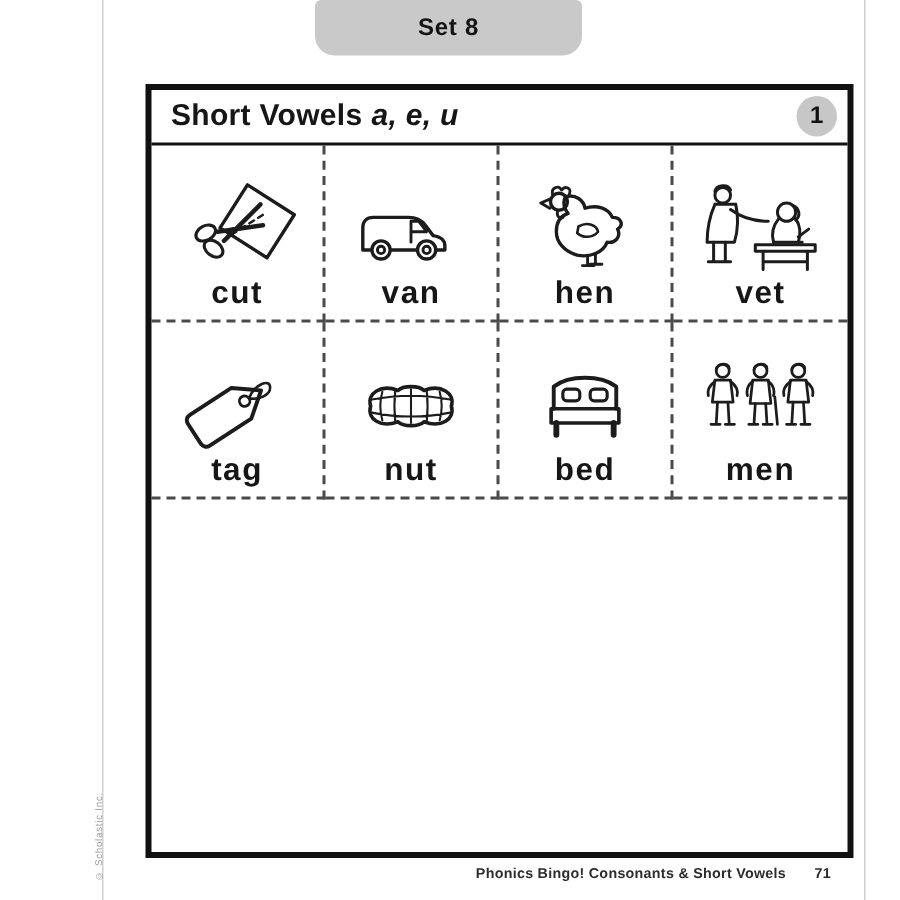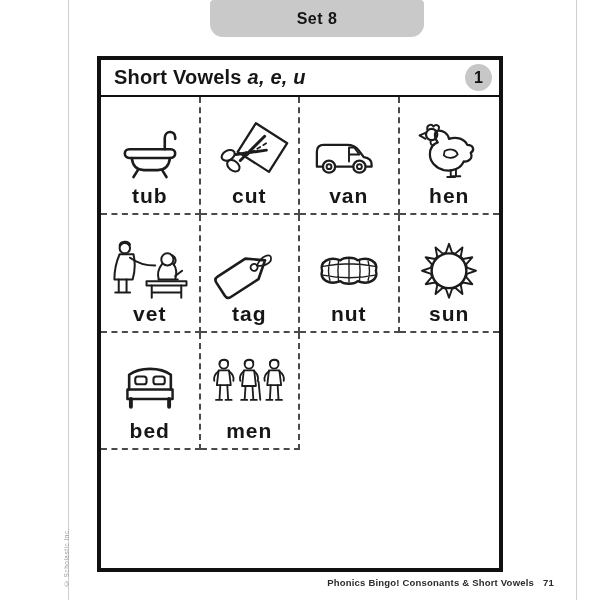--- a/index.html
+++ b/index.html
@@ -4,27 +4,27 @@
 <style>
   html,body{margin:0;padding:0;}
   body{
     width:600px;height:600px;position:relative;background:#ffffff;
     overflow:hidden;font-family:"Liberation Sans",sans-serif;color:#161616;
   }
   .edge-line{position:absolute;top:0;width:1px;height:600px;background:#cfcfcf;}
   .edge-left{left:68px;}
   .edge-right{left:576px;}
   .set-tab{
-    position:absolute;left:210px;top:0;width:214px;height:37px;
+    position:absolute;left:210px;top:0;width:178px;height:37px;
     background:#c9c9c9;border-radius:4px 4px 13px 13px;
     display:flex;align-items:center;justify-content:center;
     font-size:16px;font-weight:bold;letter-spacing:.5px;color:#141414;
   }
   .card{
-    position:absolute;left:97px;top:56px;width:406px;height:516px;
+    position:absolute;left:97px;top:56px;width:472px;height:516px;
     box-sizing:border-box;border:4px solid #111;background:#fff;
     display:flex;flex-direction:column;
   }
   .card-header{
     height:37px;flex:0 0 auto;display:flex;align-items:center;
     border-bottom:2.5px solid #111;padding:0 7px 0 13px;box-sizing:border-box;
   }
   .card-title{font-size:20px;font-weight:bold;letter-spacing:.2px;white-space:nowrap;}
   .card-title .vowels{font-style:italic;margin-left:6px;}
   .badge{
@@ -42,21 +42,21 @@
     padding-bottom:7px;overflow:hidden;
   }
   .cell:nth-child(4n){border-right:none;}
   .cell:nth-child(n+13){border-bottom:none;}
   .art{width:88px;height:66px;margin-bottom:1px;flex:0 0 auto;}
   .word{font-size:21px;font-weight:bold;letter-spacing:1px;line-height:1;}
   .footer{
     position:absolute;top:577px;right:46px;
     font-size:9.5px;font-weight:bold;color:#2b2b2b;letter-spacing:.2px;white-space:nowrap;
   }
-  .footer .pagenum{margin-left:9px;}
+  .footer .pagenum{margin-left:19px;}
   .side-note{
     position:absolute;left:63px;top:528px;
     writing-mode:vertical-rl;transform:rotate(180deg);
     font-size:6.5px;color:#9a9a9a;letter-spacing:.5px;
   }
 </style>
 </head>
 <body>
 
 <div class="edge-line edge-left"></div>
@@ -65,31 +65,20 @@
 <div class="set-tab" style="background: rgb(201, 201, 201);">
   <span>Set 8</span>
 </div>
 
 <div class="card">
   <div class="card-header">
     <span class="card-title"><span>Short Vowels</span><span class="vowels">a, e, u</span></span>
     <span class="badge" style="background: rgb(199, 199, 199);">1</span>
   </div>
   <div class="grid">
-      <div class="cell">
-        <svg class="art" viewBox="0 0 100 76">
-          <g fill="none" stroke="#1c1c1c" stroke-width="3" stroke-linecap="round" stroke-linejoin="round">
-            <path d="M26 36h48a5 5 0 0 1 0 10H26a5 5 0 0 1 0-10z"></path>
-            <path d="M29 46c1 9 6 14 14 14h16c8 0 13-5 14-14"></path>
-            <path d="M36 60l-5 8M64 60l5 8"></path>
-            <path d="M67 36V23c0-9 12-9 12-1v2"></path>
-          </g>
-        </svg>
-        <div class="word">tub</div>
-      </div>
       <div class="cell">
         <svg class="art" viewBox="0 0 100 76">
           <g fill="none" stroke="#1c1c1c" stroke-width="3" stroke-linecap="round" stroke-linejoin="round">
             <path d="M58 6l36 23-21 33-36-23z" stroke-width="2.6"></path>
             <path d="M46 44l24-15" stroke-width="2" stroke-dasharray="4 4"></path>
             <path d="M40 49l28-28M35 42l35-5" stroke-width="3.4"></path>
             <circle cx="47" cy="40" r="1.6" fill="#1c1c1c" stroke="none"></circle>
             <ellipse cx="32" cy="55" rx="8" ry="5.5" transform="rotate(38 32 55)" stroke-width="2.4"></ellipse>
             <ellipse cx="26" cy="43" rx="8" ry="5.5" transform="rotate(-28 26 43)" stroke-width="2.4"></ellipse>
           </g>
@@ -158,29 +147,20 @@
           <g fill="none" stroke="#1c1c1c" stroke-width="3" stroke-linecap="round" stroke-linejoin="round">
             <path d="M19 40c-3-10 8-17 21-12 4-4 16-4 20 0 13-5 24 2 21 12 3 10-8 17-21 12-4 4-16 4-20 0-13 5-24-2-21-12z" stroke-width="2.8"></path>
             <path d="M28 29c-2 7-2 15 0 22M38 27c-1 9-1 17 0 26M50 27v26M62 27c1 9 1 17 0 26M72 29c2 7 2 15 0 22M20 35c20-4 40-4 60 0M20 45c20 4 40 4 60 0" stroke-width="1.6"></path>
           </g>
         </svg>
         <div class="word">nut</div>
       </div>
       <div class="cell">
         <svg class="art" viewBox="0 0 100 76">
           <g fill="none" stroke="#1c1c1c" stroke-width="3" stroke-linecap="round" stroke-linejoin="round">
-            <circle cx="50" cy="40" r="20" stroke-width="2.8"></circle>
-            <path d="M70.7 36.4L81 40 70.7 43.6 69.7 47.2 76.8 55.5 66.1 53.5 63.5 56.1 65.5 66.8 57.2 59.7 53.6 60.7 50 71 46.4 60.7 42.8 59.7 34.5 66.8 36.5 56.1 33.9 53.5 23.2 55.5 30.3 47.2 29.3 43.6 19 40 29.3 36.4 30.3 32.8 23.2 24.5 33.9 26.5 36.5 23.9 34.5 13.2 42.8 20.3 46.4 19.3 50 9 53.6 19.3 57.2 20.3 65.5 13.2 63.5 23.9 66.1 26.5 76.8 24.5 69.7 32.8z" stroke-width="2.2"></path>
-          </g>
-        </svg>
-        <div class="word">sun</div>
-      </div>
-      <div class="cell">
-        <svg class="art" viewBox="0 0 100 76">
-          <g fill="none" stroke="#1c1c1c" stroke-width="3" stroke-linecap="round" stroke-linejoin="round">
             <path d="M26 42V25c12-9 36-9 48 0v17"></path>
             <rect x="33" y="27" width="13" height="9" rx="3" stroke-width="2.4"></rect>
             <rect x="54" y="27" width="13" height="9" rx="3" stroke-width="2.4"></rect>
             <rect x="24" y="42" width="52" height="11" stroke-width="2.8"></rect>
             <path d="M28 53v9M72 53v9" stroke-width="4.5"></path>
           </g>
         </svg>
         <div class="word">bed</div>
       </div>
       <div class="cell">

